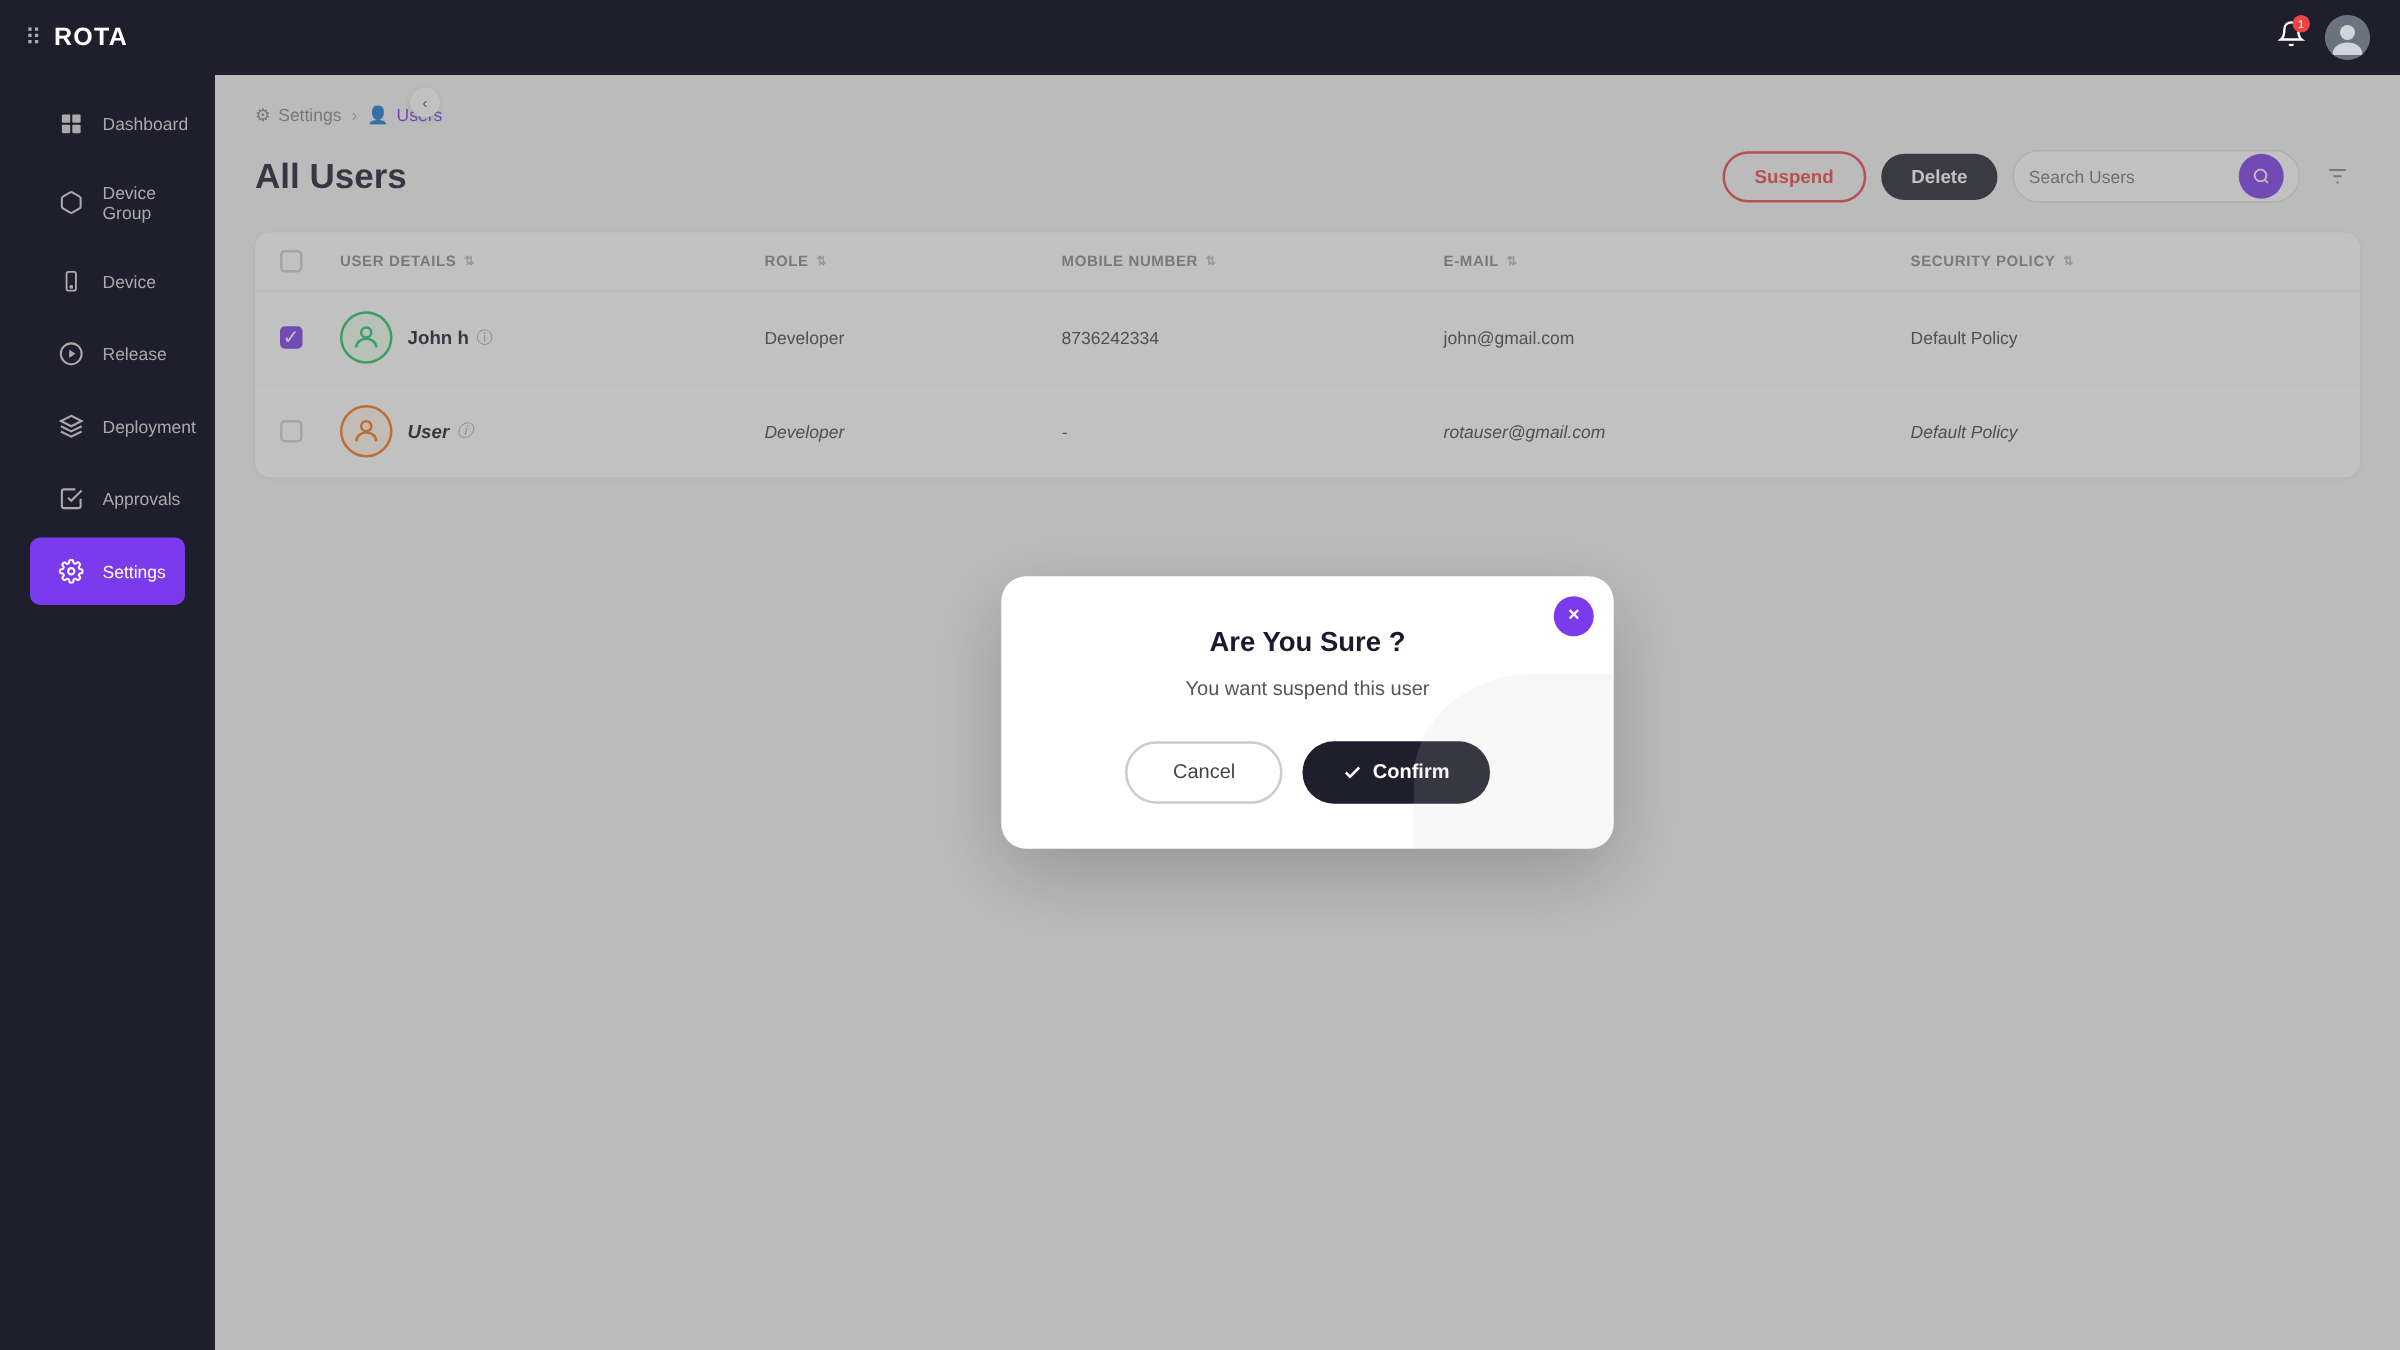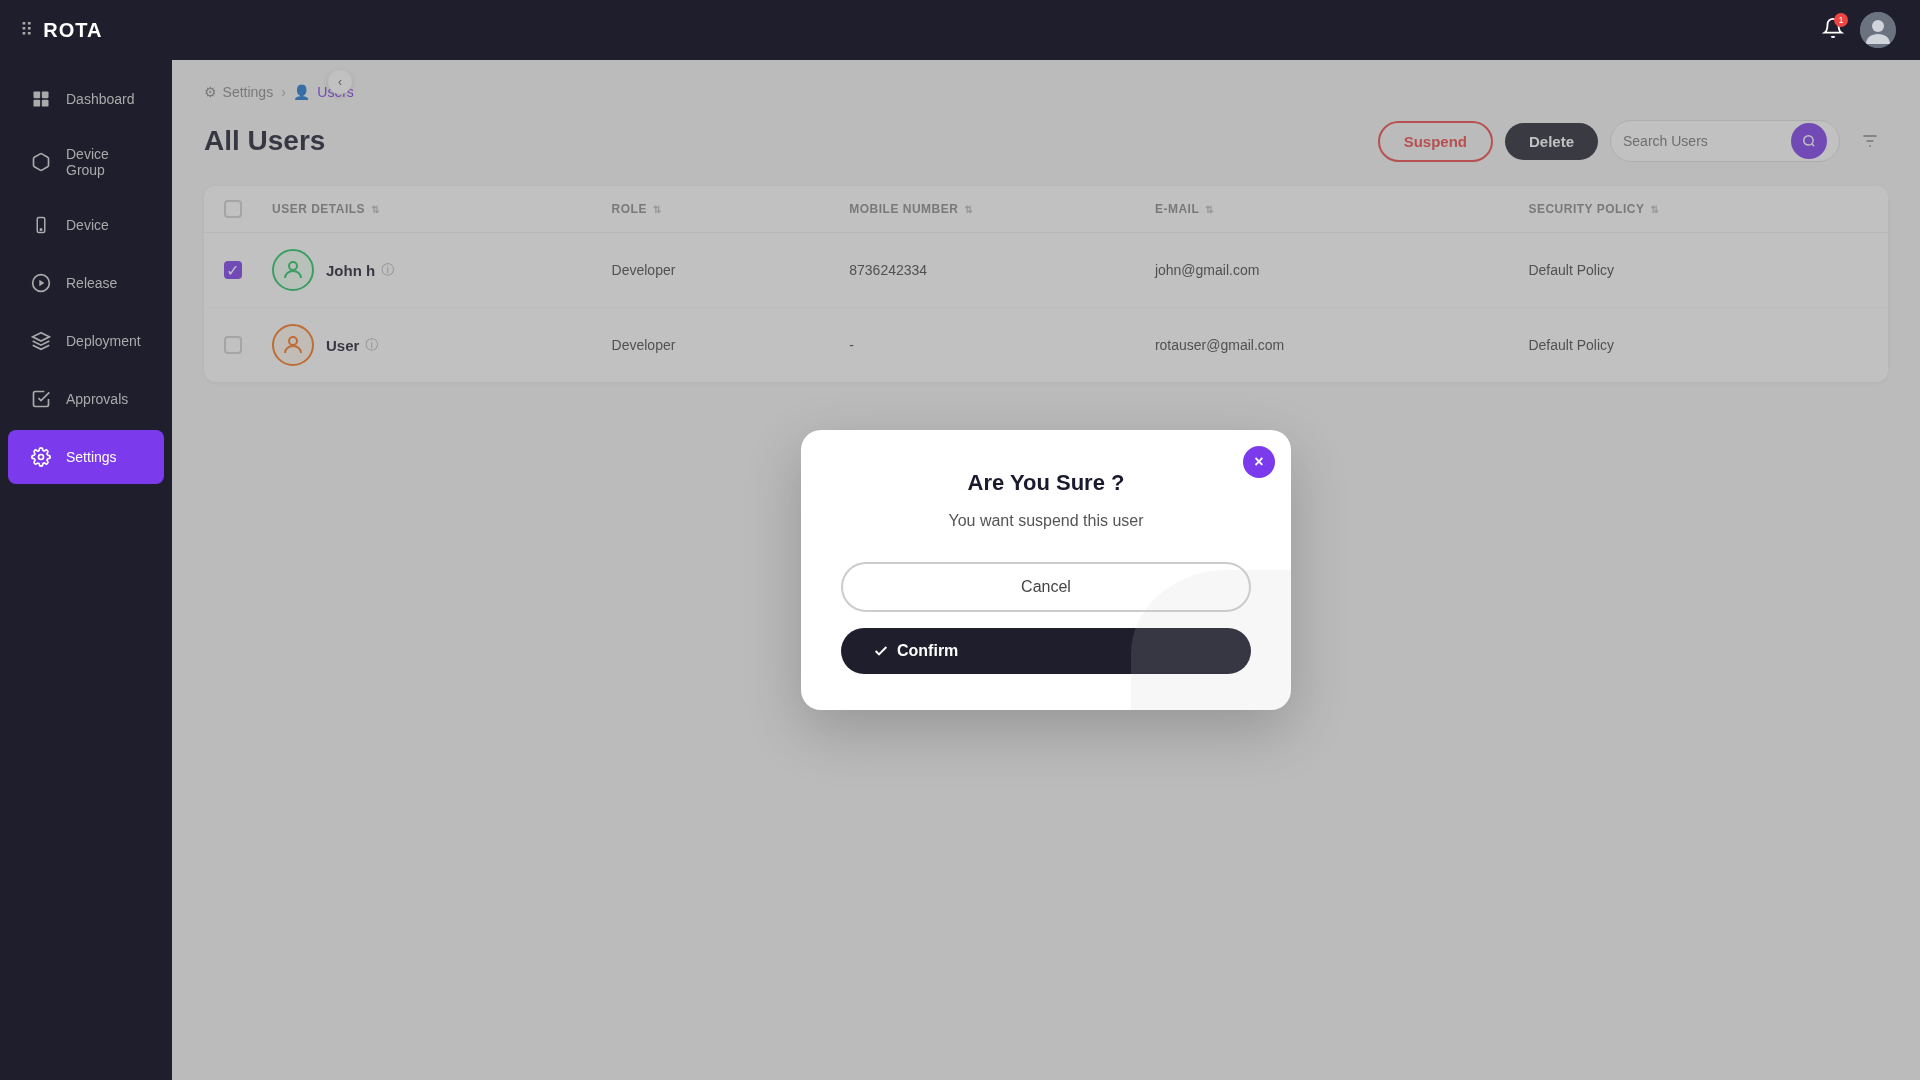--- a/index.html
+++ b/index.html
@@ -28,21 +28,21 @@
     }
     .sidebar-logo-text {
       color: #fff;
       font-size: 20px;
       font-weight: 700;
       letter-spacing: 1px;
     }
     .sidebar-nav {
       display: flex;
       flex-direction: column;
-      padding: 10px 0;
+      padding: 10px 16px;
       flex: 1;
     }
     .nav-item {
       display: flex;
       align-items: center;
       gap: 14px;
       padding: 16px 22px;
       color: #aaa;
       cursor: pointer;
       border-radius: 8px;
@@ -272,21 +272,21 @@
       gap: 6px;
     }
     .sort-icon { color: #bbb; font-size: 10px; }
     .table-row {
       display: grid;
       grid-template-columns: 48px 1fr 0.7fr 0.9fr 1.1fr 1fr;
       padding: 16px 20px;
       border-bottom: 1px solid #f8f8f8;
       align-items: center;
     }
-    .table-row:last-child { border-bottom: none; }
+    .table-row:last-child { border-bottom: none; font-style: italic; }
     .checkbox-cell {
       display: flex;
       align-items: center;
     }
     .checkbox {
       width: 18px;
       height: 18px;
       border: 2px solid #d0d0d0;
       border-radius: 4px;
       cursor: pointer;
@@ -376,21 +376,20 @@
     }
     .modal-message {
       font-size: 16px;
       color: #555;
       margin-bottom: 32px;
     }
     .modal-actions {
       display: flex;
       gap: 16px;
       justify-content: center;
-      flex-direction: column;
     }
     .btn-cancel {
       padding: 14px 36px;
       border: 2px solid #ccc;
       background: transparent;
       color: #444;
       border-radius: 30px;
       font-size: 16px;
       font-weight: 500;
       cursor: pointer;

